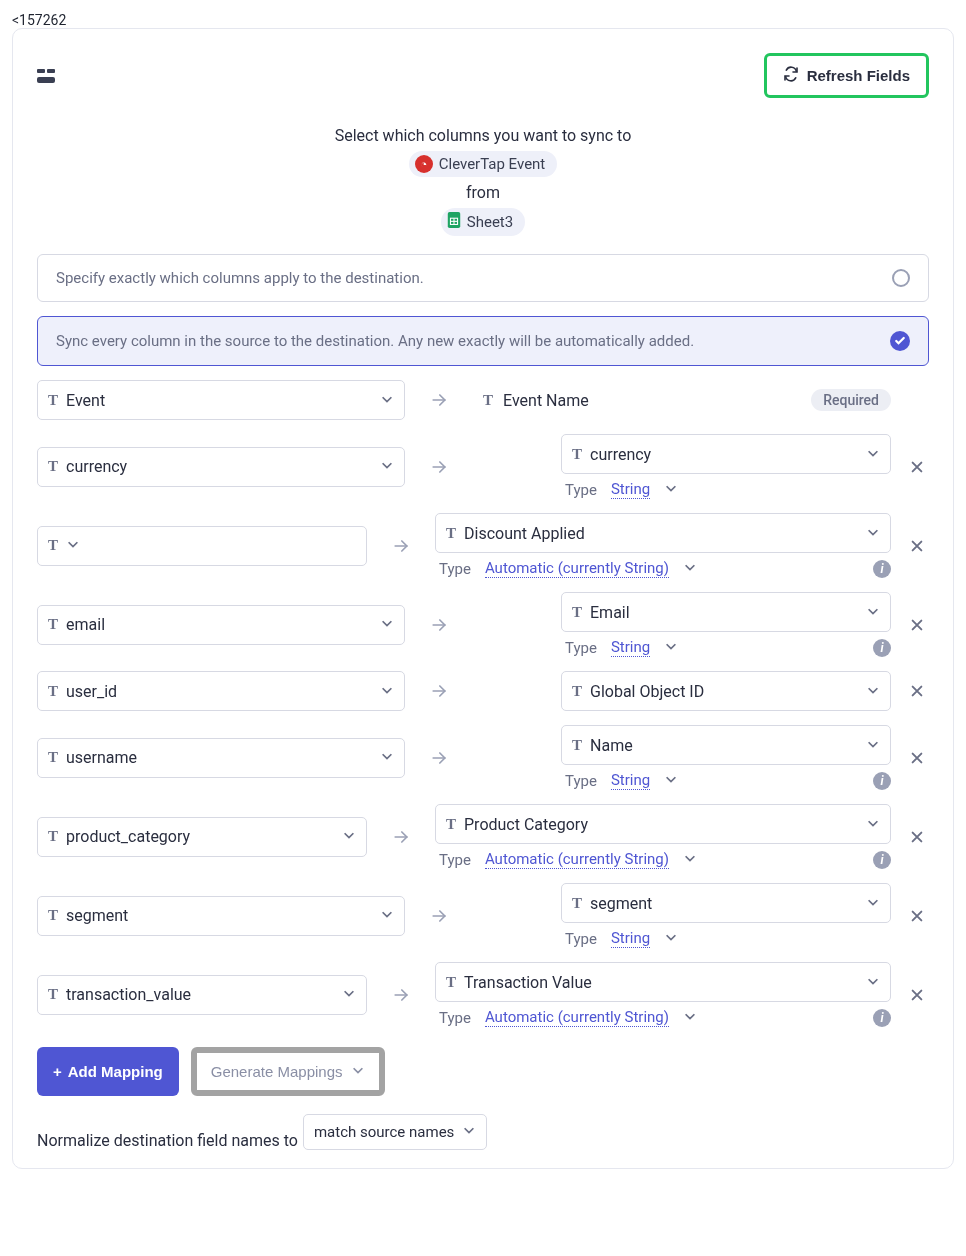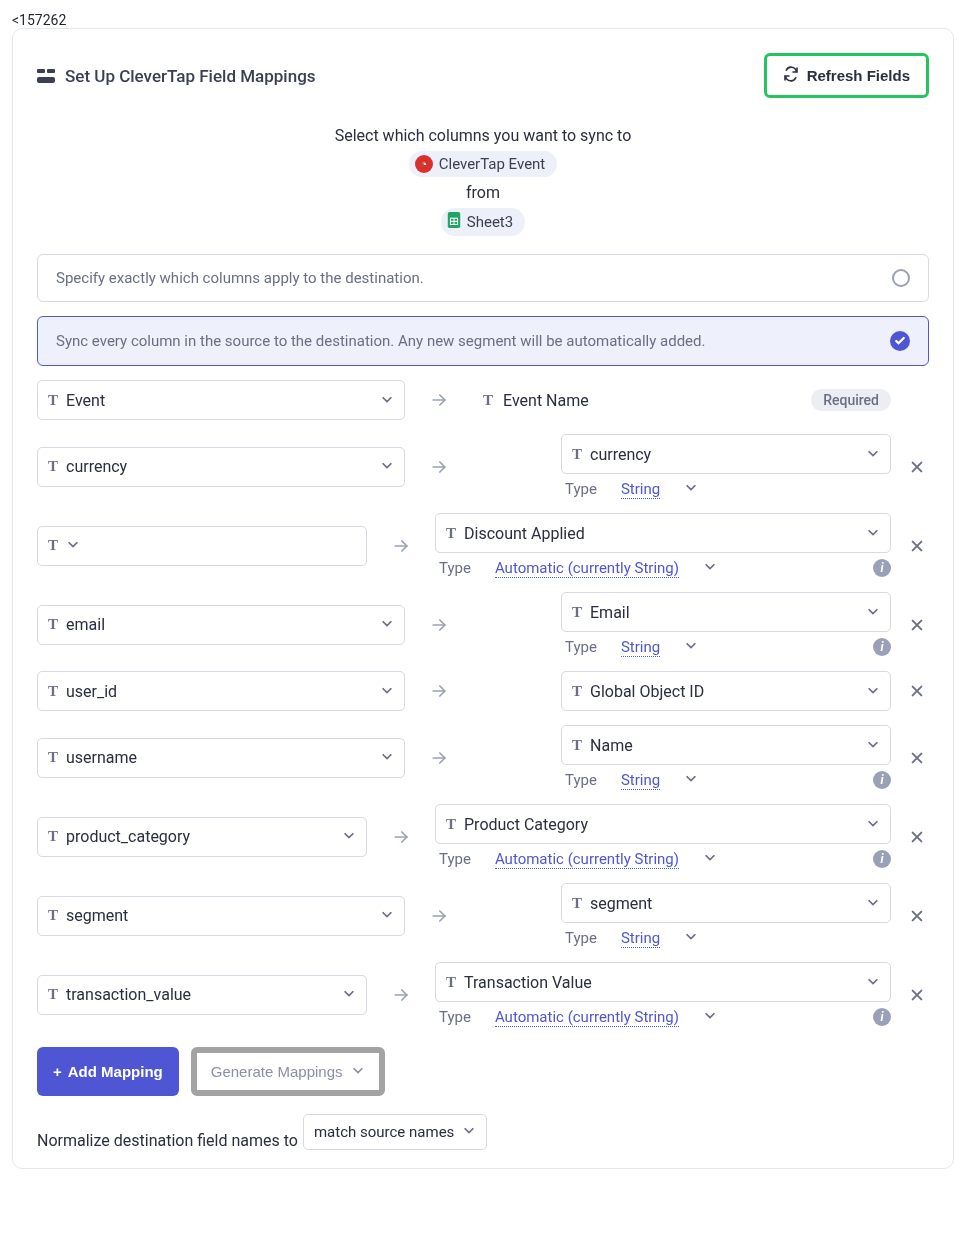--- a/index.html
+++ b/index.html
@@ -179,22 +179,22 @@
     .req-badge {
       background: #eceef4;
       color: #6a6f85;
       font-size: 14px;
       border-radius: 12px;
       padding: 3px 12px;
       font-weight: 500;
     }
     .type-row {
       display: flex;
-      align-items: flex-start;
-      gap: 24px;
+      align-items: center;
+      gap: 14px;
       padding-left: 4px;
     }
     .type-label { color: #6a6f85; font-size: 15px; }
     .type-link {
       color: #4f56d3;
       border-bottom: 1px dotted #4f56d3;
       font-size: 15px;
       cursor: pointer;
     }
     .type-chev { color: #6a6f85; }
@@ -267,21 +267,20 @@
 
   <div class="header-row">
     <div class="header-left">
       <span class="header-icon">
         <svg width="18" height="14" viewBox="0 0 18 14">
             <rect x="0" y="0" width="8" height="4" rx="1" fill="#3a3f52"></rect>
             <rect x="10" y="0" width="8" height="4" rx="1" fill="#3a3f52"></rect>
             <rect x="0" y="8" width="18" height="6" rx="2" fill="#3a3f52"></rect>
           </svg>
       </span>
-      <span>Set Up CleverTap Field Mappings</span>
     </div>
     <button class="refresh-btn">
       <span>
         <svg viewBox="0 0 24 24" fill="none" stroke="#2a2e3f" stroke-width="2.4" stroke-linecap="round">
             <path d="M21 3v6h-6"></path>
             <path d="M3 21v-6h6"></path>
             <path d="M20 8A8 8 0 0 0 5 6.3"></path>
             <path d="M4 16a8 8 0 0 0 15 1.7"></path>
           </svg>
       </span>
@@ -311,21 +310,21 @@
 
   <div class="option-card">
     <div>
       <div class="option-sub">Specify exactly which columns apply to the destination.</div>
     </div>
     <div class="radio-empty"></div>
   </div>
 
   <div class="option-card selected">
     <div>
-      <div class="option-sub">Sync every column in the source to the destination. Any new segment will be automatically added.</div>
+      <div class="option-sub">Sync every column in the source to the destination. Any new exactly will be automatically added.</div>
     </div>
     <div class="radio-checked">
       <svg viewBox="0 0 16 16" fill="none" stroke="#fff" stroke-width="3" stroke-linecap="round">
           <path d="M3 8l3 3 7-7"></path>
         </svg>
     </div>
   </div>
 
   <div class="mappings" id="mappings">
       <div class="map-row">

